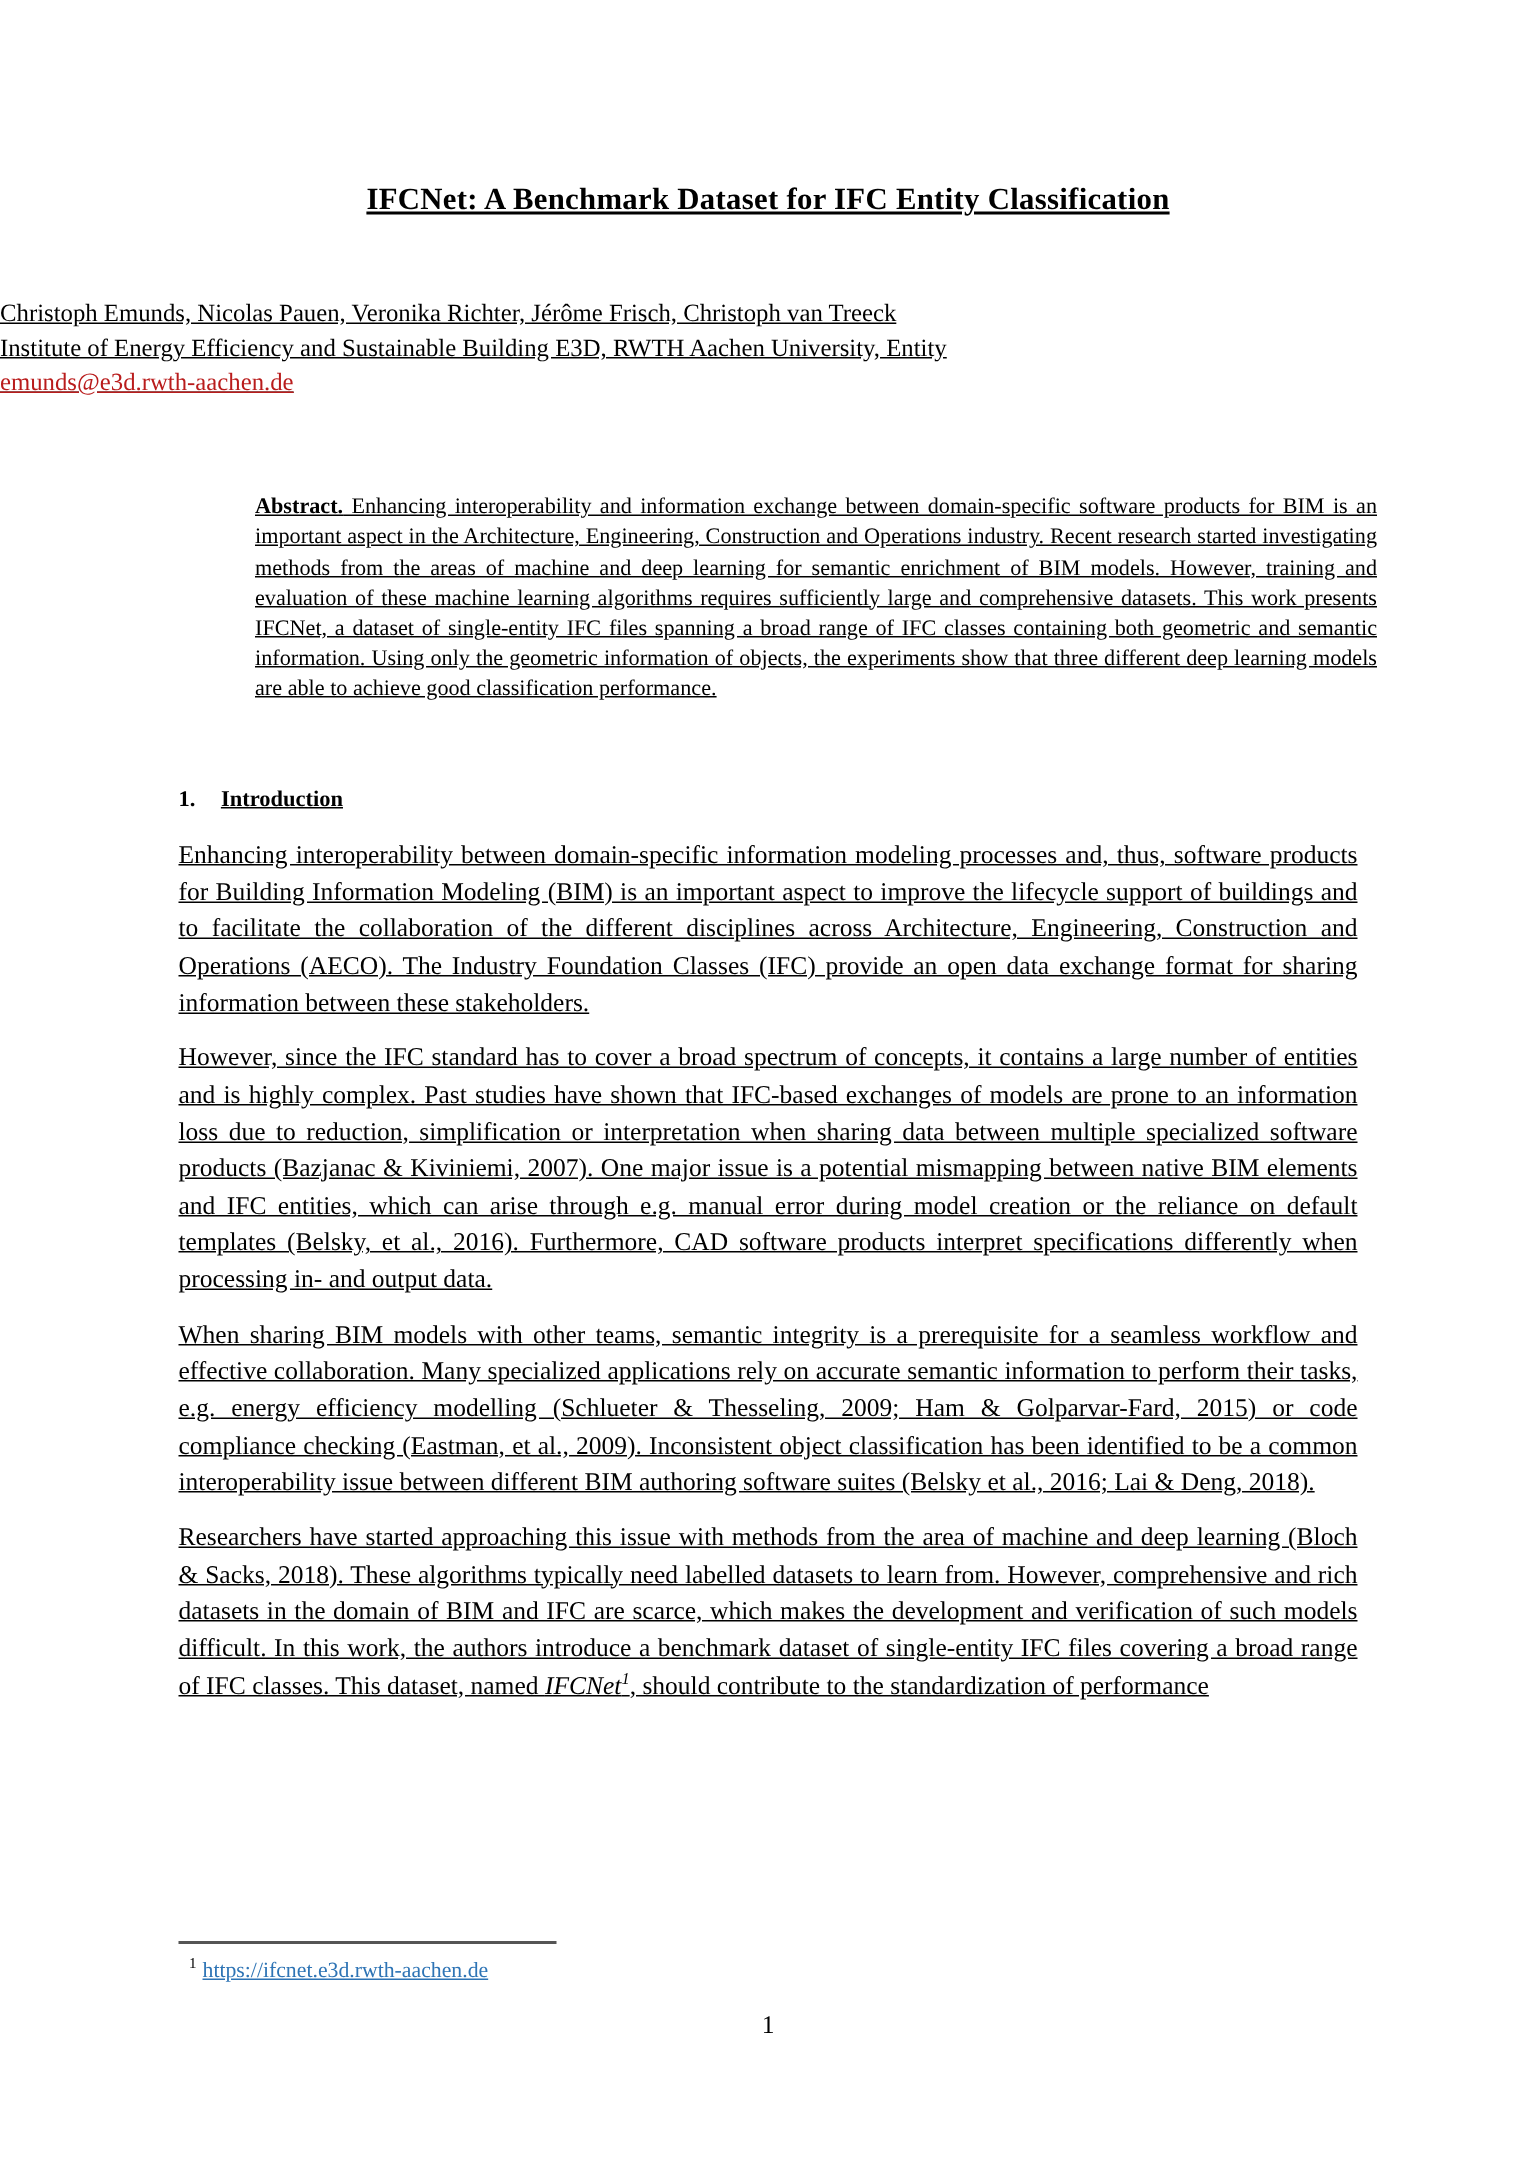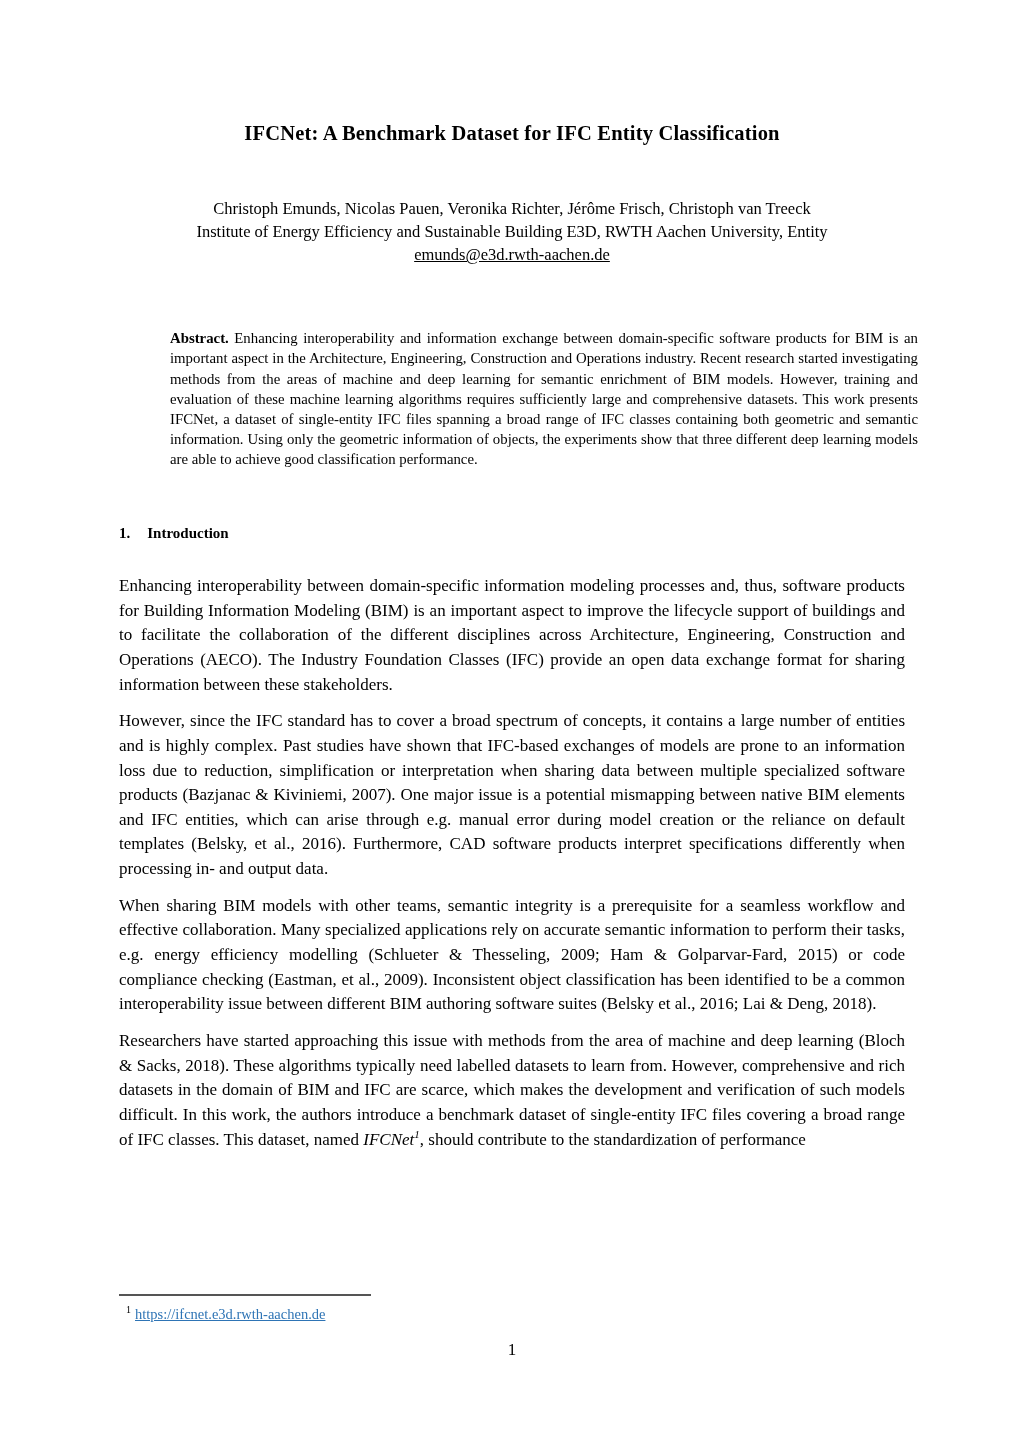--- a/index.html
+++ b/index.html
@@ -6,31 +6,31 @@
   html, body { background: #ffffff; }
   .page {
     position: relative;
     width: 1024px;
     height: 1448px;
     margin: 0 auto;
     background: #ffffff;
     color: #000000;
     font-family: "Liberation Serif", serif;
     overflow: hidden;
+    text-decoration: underline;
   }
   .doc-title {
     padding-top: 122px;
     text-align: center;
     font-weight: bold;
     font-size: 20.5px;
     letter-spacing: 0.2px;
   }
   .author-block {
     margin-top: 52px;
-    text-align: center;
     font-size: 16.5px;
     line-height: 1.4;
   }
   .author-block a {
     text-decoration: underline;
   }
   .abstract {
     margin: 62px 106px 0 170px;
     font-size: 14.8px;
     line-height: 1.36;
@@ -45,21 +45,21 @@
   .section-heading .sec-num { display: inline-block; margin-right: 17px; }
   .body-text {
     margin: 0 119px;
   }
   .body-text p.para {
     font-size: 17px;
     line-height: 1.45;
     text-align: justify;
     margin-top: 12px;
   }
-  .body-text p.para:first-of-type { margin-top: 32px; }
+  .body-text p.para:first-of-type { margin-top: 16px; }
   .ital { font-style: italic; }
   sup.fn-ref { font-size: 11px; vertical-align: super; line-height: 0; }
   .footnote-rule {
     position: absolute;
     left: 119px;
     top: 1294px;
     width: 252px;
     border-top: 2px solid #555555;
   }
   .footnote {
@@ -83,21 +83,21 @@
 <body>
 
 <div class="page">
 
   <h1 class="doc-title">IFCNet: A Benchmark Dataset for IFC Entity Classification</h1>
 
   <div class="author-block">
     <div>Christoph Emunds, Nicolas Pauen, Veronika Richter, Jérôme Frisch, Christoph van Treeck</div>
     <div>Institute of Energy Efficiency and Sustainable Building E3D, RWTH Aachen University, Entity</div>
     <div>
-      <a href="#" id="email-link" style="color: #000000;">emunds@e3d.rwth-aachen.de</a>
+      <a href="#" id="email-link" style="color: #b91c1c;">emunds@e3d.rwth-aachen.de</a>
     </div>
   </div>
 
   <p class="abstract"><span class="abstract-label">Abstract.</span><span> Enhancing interoperability and information exchange between domain-specific software products for BIM is an important aspect in the Architecture, Engineering, Construction and Operations industry. Recent research started investigating methods from the areas of machine and deep learning for semantic enrichment of BIM models. However, training and evaluation of these machine learning algorithms requires sufficiently large and comprehensive datasets. This work presents IFCNet, a dataset of single-entity IFC files spanning a broad range of IFC classes containing both geometric and semantic information. Using only the geometric information of objects, the experiments show that three different deep learning models are able to achieve good classification performance.</span></p>
 
   <h2 class="section-heading"><span class="sec-num">1.</span><span>Introduction</span></h2>
 
   <div class="body-text">
     <p class="para">Enhancing interoperability between domain-specific information modeling processes and, thus, software products for Building Information Modeling (BIM) is an important aspect to improve the lifecycle support of buildings and to facilitate the collaboration of the different disciplines across Architecture, Engineering, Construction and Operations (AECO). The Industry Foundation Classes (IFC) provide an open data exchange format for sharing information between these stakeholders.</p>
     <p class="para">However, since the IFC standard has to cover a broad spectrum of concepts, it contains a large number of entities and is highly complex. Past studies have shown that IFC-based exchanges of models are prone to an information loss due to reduction, simplification or interpretation when sharing data between multiple specialized software products (Bazjanac &amp; Kiviniemi, 2007). One major issue is a potential mismapping between native BIM elements and IFC entities, which can arise through e.g. manual error during model creation or the reliance on default templates (Belsky, et al., 2016). Furthermore, CAD software products interpret specifications differently when processing in- and output data.</p>

